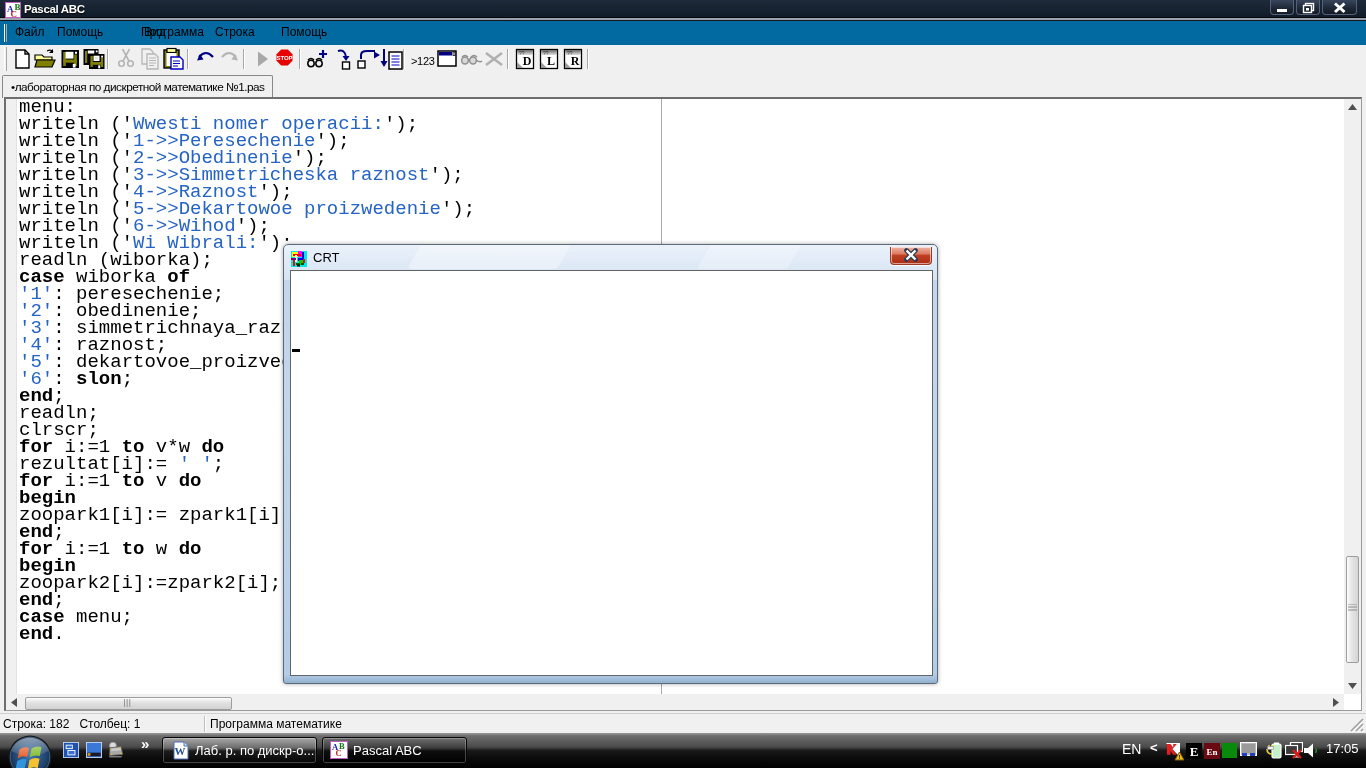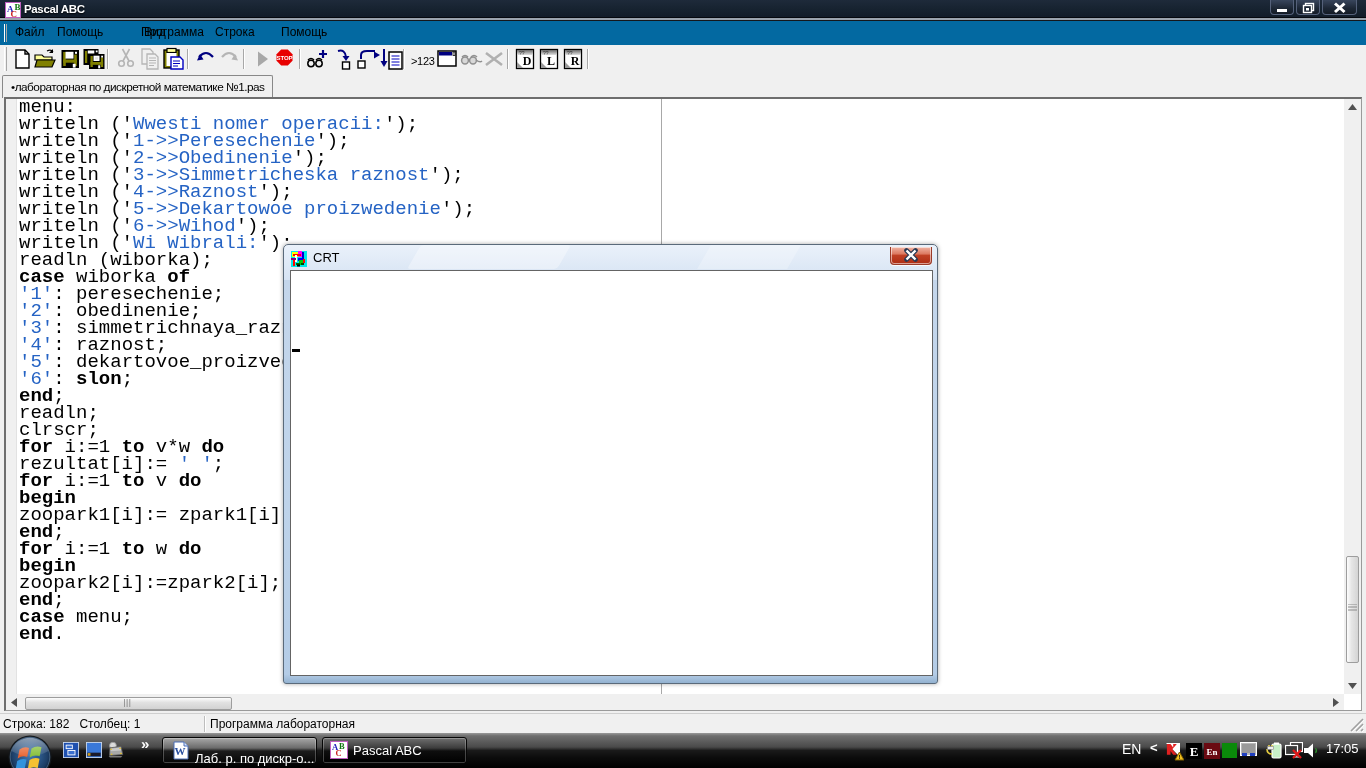--- a/index.html
+++ b/index.html
@@ -344,21 +344,21 @@
     </svg>
     <svg style="position:absolute; right:5px; top:4px;" width="6" height="9" viewBox="0 0 6 9">
         <path d="M6 4.5 L0 0 V9 z" fill="#505050"></path>
       </svg>
   </div>
 </div>
 
 <div id="statusbar">
   <span style="position:absolute; left:3px; top:3px;">Строка: 182&nbsp;&nbsp; Столбец: 1</span>
   <div class="sep" style="left:204px;"></div>
-  <span style="position:absolute; left:210px; top:3px;">Программа лабораторная</span>
+  <span style="position:absolute; left:210px; top:3px;">Программа математике</span>
   <svg style="position:absolute; right:2px; bottom:1px;" width="15" height="15" viewBox="0 0 15 15">
     <g stroke="#a0a0a0" stroke-width="1.6">
       <path d="M14 2 L2 14 M14 7 L7 14 M14 12 L12 14"></path>
     </g>
     <g stroke="#fdfdfd" stroke-width="1">
       <path d="M15 3 L3 15 M15 8 L8 15 M15 13 L13 15"></path>
     </g>
   </svg>
 </div>
 
@@ -441,21 +441,21 @@
     <path d="M2 17.5 h16 l-1.5 2 h-13 z" fill="#787878"></path>
   </svg>
   <span style="position:absolute; left:141px; top:2px; color:#fff; font-size:15px; font-weight:bold;">»</span>
 
   <div class="taskbtn" id="tb1">
     <svg style="position:absolute; left:8px; top:3px;" width="19" height="19" viewBox="0 0 19 19">
       <path d="M3 1 h10 l4 4 v13 h-14 z" fill="#fff" stroke="#4a6fb8"></path>
       <path d="M13 1 v4 h4" fill="#d8e4f8" stroke="#4a6fb8"></path>
       <text x="9" y="14" font-size="11" font-weight="bold" fill="#2a50a0" text-anchor="middle" font-family="Liberation Serif">W</text>
     </svg>
-    <span style="position:absolute;left:32px;top:5px;margin-top:8px;">Лаб. р. по дискр-о...</span>
+    <span style="position:absolute;left:32px;top:5px;">Лаб. р. по дискр-о...</span>
   </div>
   <div class="taskbtn" id="tb2">
     <svg style="position:absolute; left:7px; top:3px;" width="18" height="18" viewBox="0 0 18 18">
       <rect x="0.5" y="0.5" width="17" height="17" fill="#fff" stroke="#c060c0"></rect>
       <text x="2" y="8.5" font-size="8.5" font-weight="bold" fill="#2222bb" font-family="Liberation Serif">A</text>
       <text x="9" y="7.5" font-size="8.5" font-weight="bold" fill="#117711" font-family="Liberation Serif">B</text>
       <text x="5.5" y="15" font-size="8.5" font-weight="bold" fill="#cc2222" font-family="Liberation Serif">C</text>
     </svg>
     <span style="position:absolute;left:30px;top:5px;">Pascal ABC</span>
   </div>

